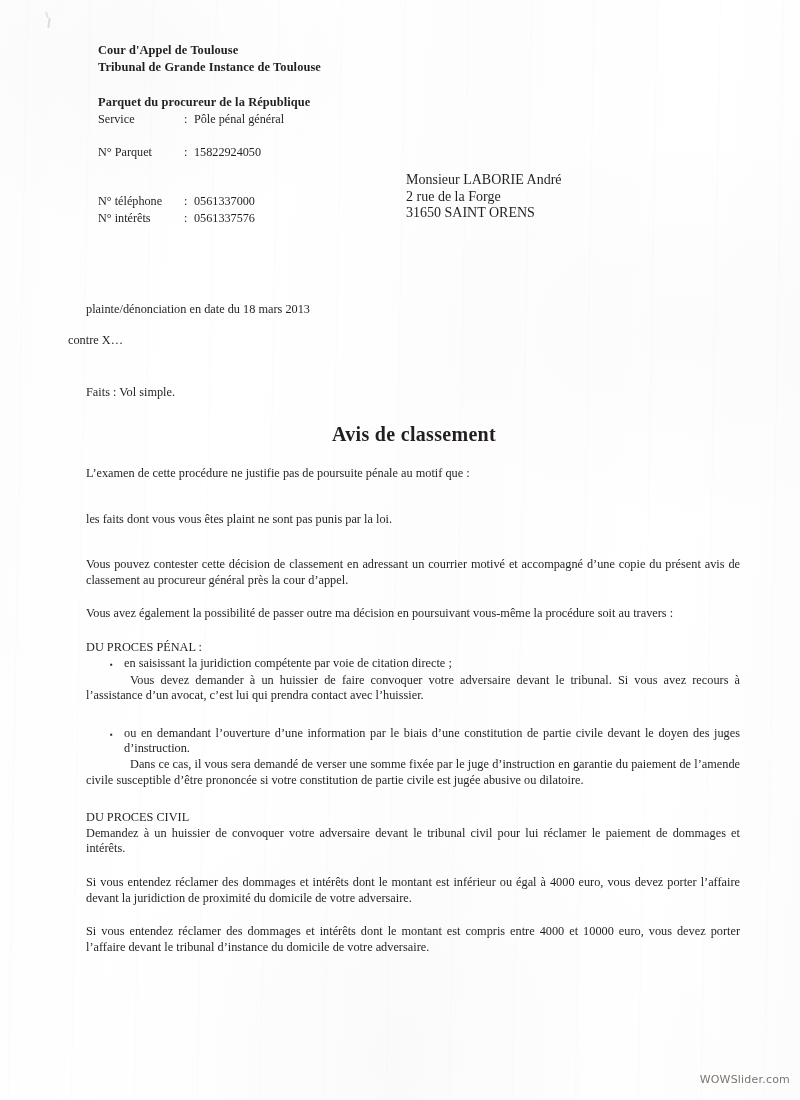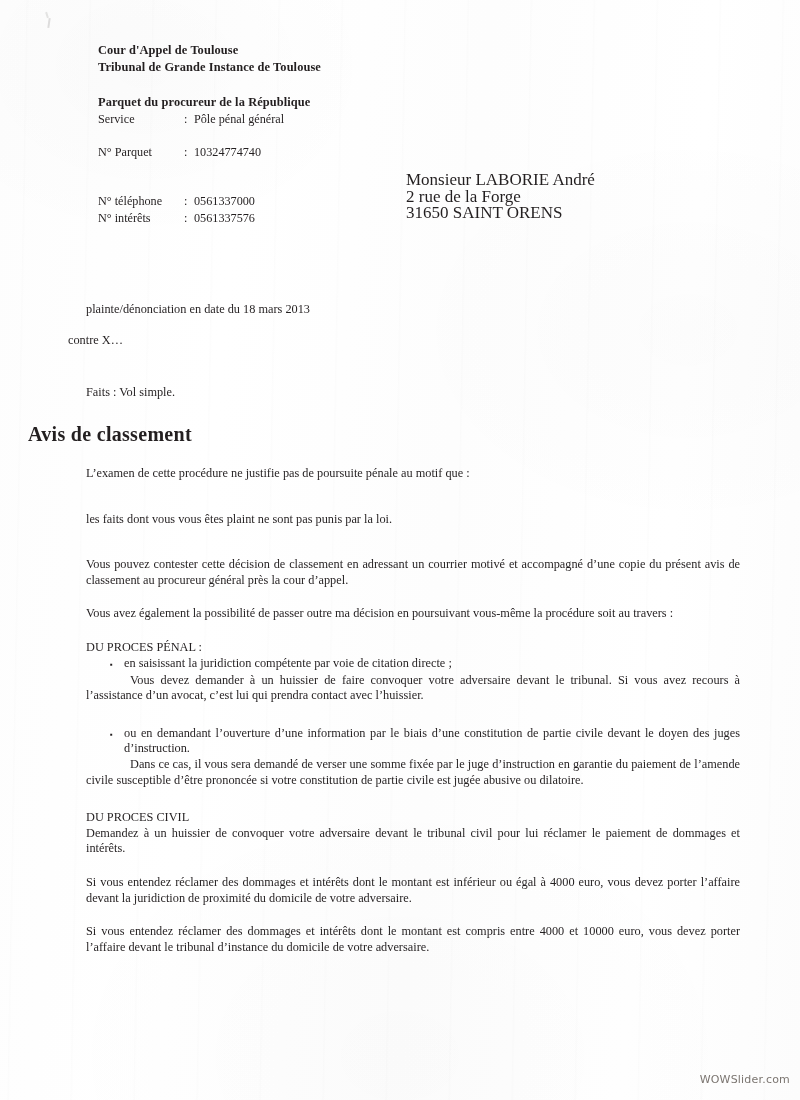--- a/index.html
+++ b/index.html
@@ -87,21 +87,21 @@
   .field-value { flex: 1; }
 
   .gap-parquet { height: 16px; }
   .gap-phone   { height: 32px; }
 
   
   .addressee {
     position: absolute;
     left: 406px;
     top: 172px;
-    font-size: 17px;
+    font-size: 14px;
     line-height: 16.5px;
   }
 
   
   .ref-plainte {
     position: absolute;
     left: 86px;
     top: 302px;
     font-size: 12.3px;
   }
@@ -117,21 +117,21 @@
     top: 385px;
     font-size: 12.3px;
   }
 
   
   .doc-title {
     position: absolute;
     left: 0;
     right: 0;
     top: 423px;
-    text-align: left;
+    text-align: center;
     font-size: 20px;
     font-weight: bold;
     letter-spacing: .3px;
     padding-left: 28px;
   }
 
   
   .body-wrap {
     position: absolute;
     left: 86px;
@@ -206,21 +206,21 @@
       <span class="field-label">Service</span>
       <span class="field-sep">:</span>
       <span class="field-value">Pôle pénal général</span>
     </div>
 
     <div class="gap-parquet"></div>
 
     <div class="field-row">
       <span class="field-label">N° Parquet</span>
       <span class="field-sep">:</span>
-      <span class="field-value">10324774740</span>
+      <span class="field-value">15822924050</span>
     </div>
 
     <div class="gap-phone"></div>
 
     <div class="field-row">
       <span class="field-label">N° téléphone</span>
       <span class="field-sep">:</span>
       <span class="field-value">0561337000</span>
     </div>
 

